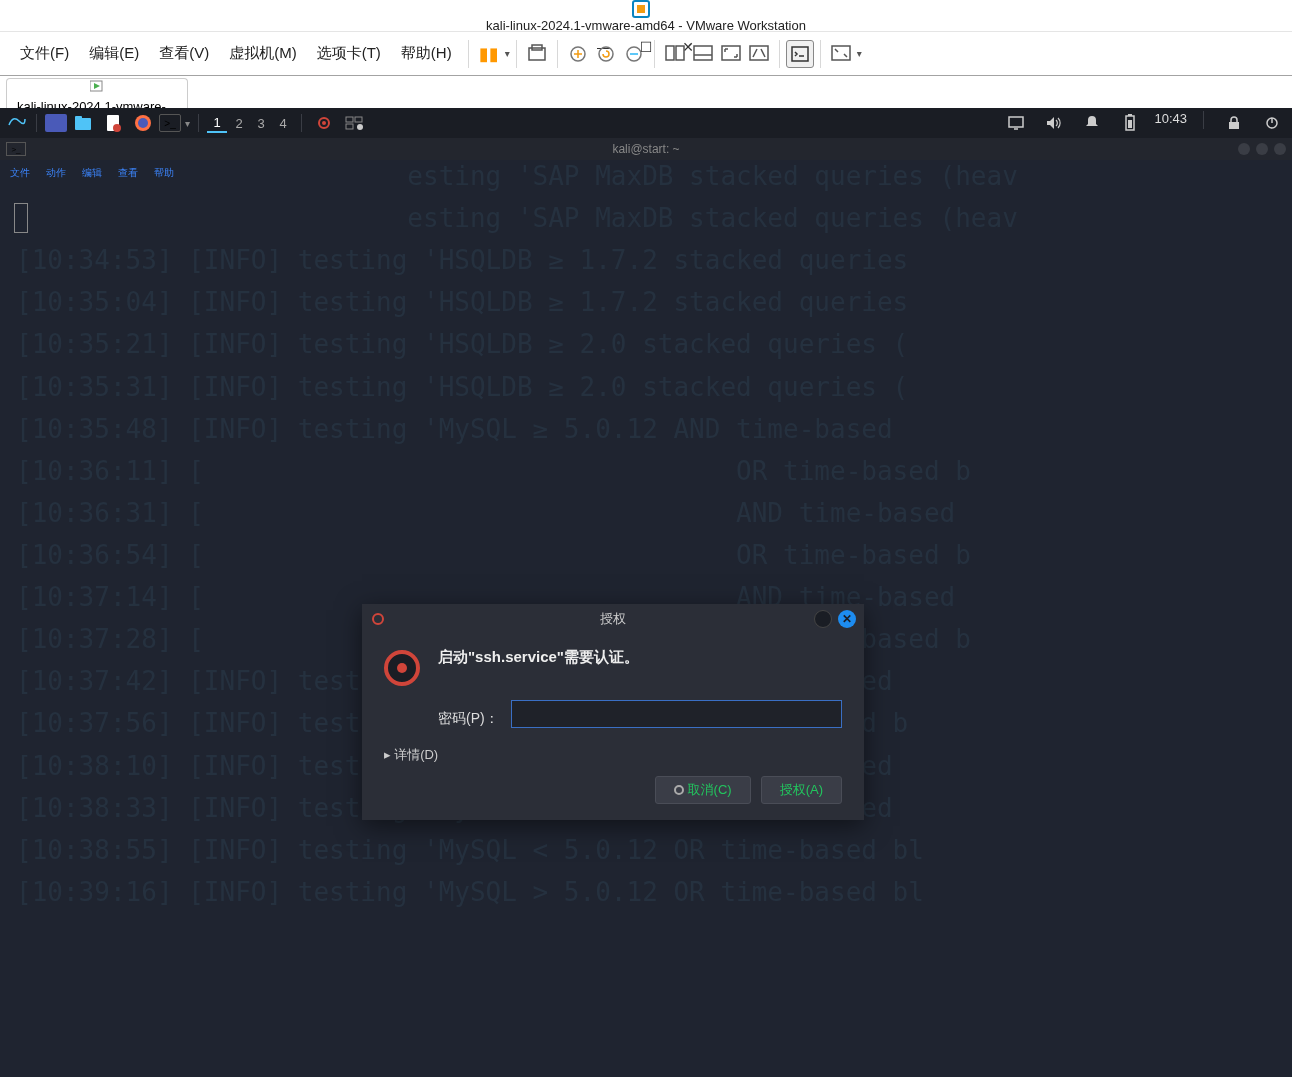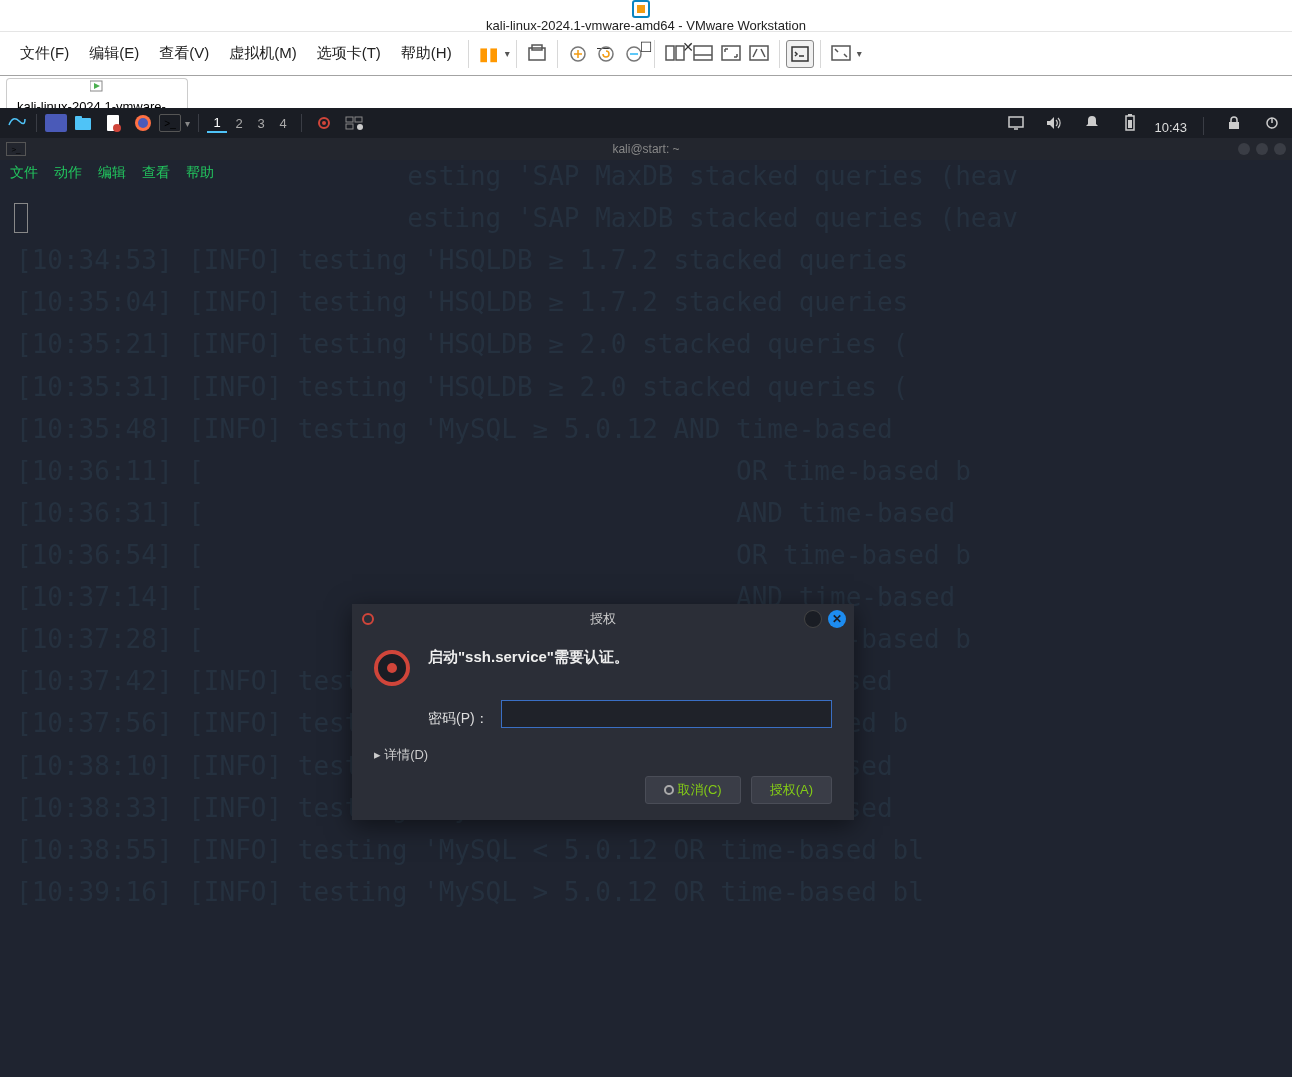--- a/index.html
+++ b/index.html
@@ -127,21 +127,21 @@
   border: 1px solid #555; border-radius: 2px;
   width: 22px; height: 18px; font-size: 10px;
 }
 .workspace-num {
   width: 20px; height: 20px;
   display: flex; align-items: center; justify-content: center;
   font-size: 13px; color: #aaa; cursor: pointer;
 }
 .workspace-num.active { border-bottom: 2px solid #4fc3f7; color: #fff; }
 .panel-sep { width: 1px; height: 18px; background: #3a3d45; margin: 0 6px; }
-.panel-right { margin-left: auto; display: flex; align-items: flex-end; gap: 10px; }
+.panel-right { margin-left: auto; display: flex; align-items: flex-start; gap: 10px; }
 .panel-clock { color: #ddd; font-size: 13px; }
 
 
 .terminal-window {
   position: absolute;
   top: 30px; left: 0; right: 0; bottom: 0;
   background: #1f2430;
 }
 .term-titlebar {
   height: 22px;
@@ -168,21 +168,21 @@
 .term-circle { width: 12px; height: 12px; border-radius: 50%; background: #3a3d45; }
 
 .term-menubar {
   height: 26px;
   background: #1f2430;
   display: flex;
   align-items: center;
   padding: 0 10px;
   gap: 16px;
 }
-.term-menu-item { color: #22c55e; font-size: 14px; cursor: pointer; }
+.term-menu-item { color: #3b82f6; font-size: 10px; cursor: pointer; }
 
 .terminal-content {
   position: absolute;
   top: 48px; left: 0; right: 0; bottom: 0;
   padding: 8px 14px;
   font-family: "Consolas", "Menlo", monospace;
   font-size: 26px;
   line-height: 1.5;
   overflow: hidden;
 }
@@ -229,21 +229,21 @@
   border: 2px solid #2196f3;
   border-radius: 50%;
   align-items: center; justify-content: center;
   font-size: 14px; color: #2196f3;
   vertical-align: -3px;
 }
 
 
 .auth-dialog {
   position: absolute;
-  left: 352px;
+  left: 362px;
   top: 496px;
   width: 502px;
   background: #2b2e37;
   border-radius: 0;
   box-shadow: 0 6px 24px rgba(0,0,0,0.5);
   z-index: 100;
 }
 .dialog-titlebar {
   height: 30px;
   display: flex;
@@ -322,21 +322,21 @@
 .dialog-details::before { content: "▸ "; color: #ccc; }
 .dialog-actions {
   display: flex; justify-content: flex-end; gap: 10px;
   margin-top: 12px;
 }
 .dialog-btn {
   height: 28px;
   padding: 0 18px;
   background: #3a3d47;
   border: 1px solid #4a4d57;
-  color: #84cc16;
+  color: #22c55e;
   border-radius: 3px;
   font-size: 13px;
   cursor: pointer;
   display: flex; align-items: center; gap: 4px;
 }
 .dialog-btn .cancel-dot {
   width: 10px; height: 10px; border-radius: 50%;
   border: 2px solid #aaa;
 }
 

